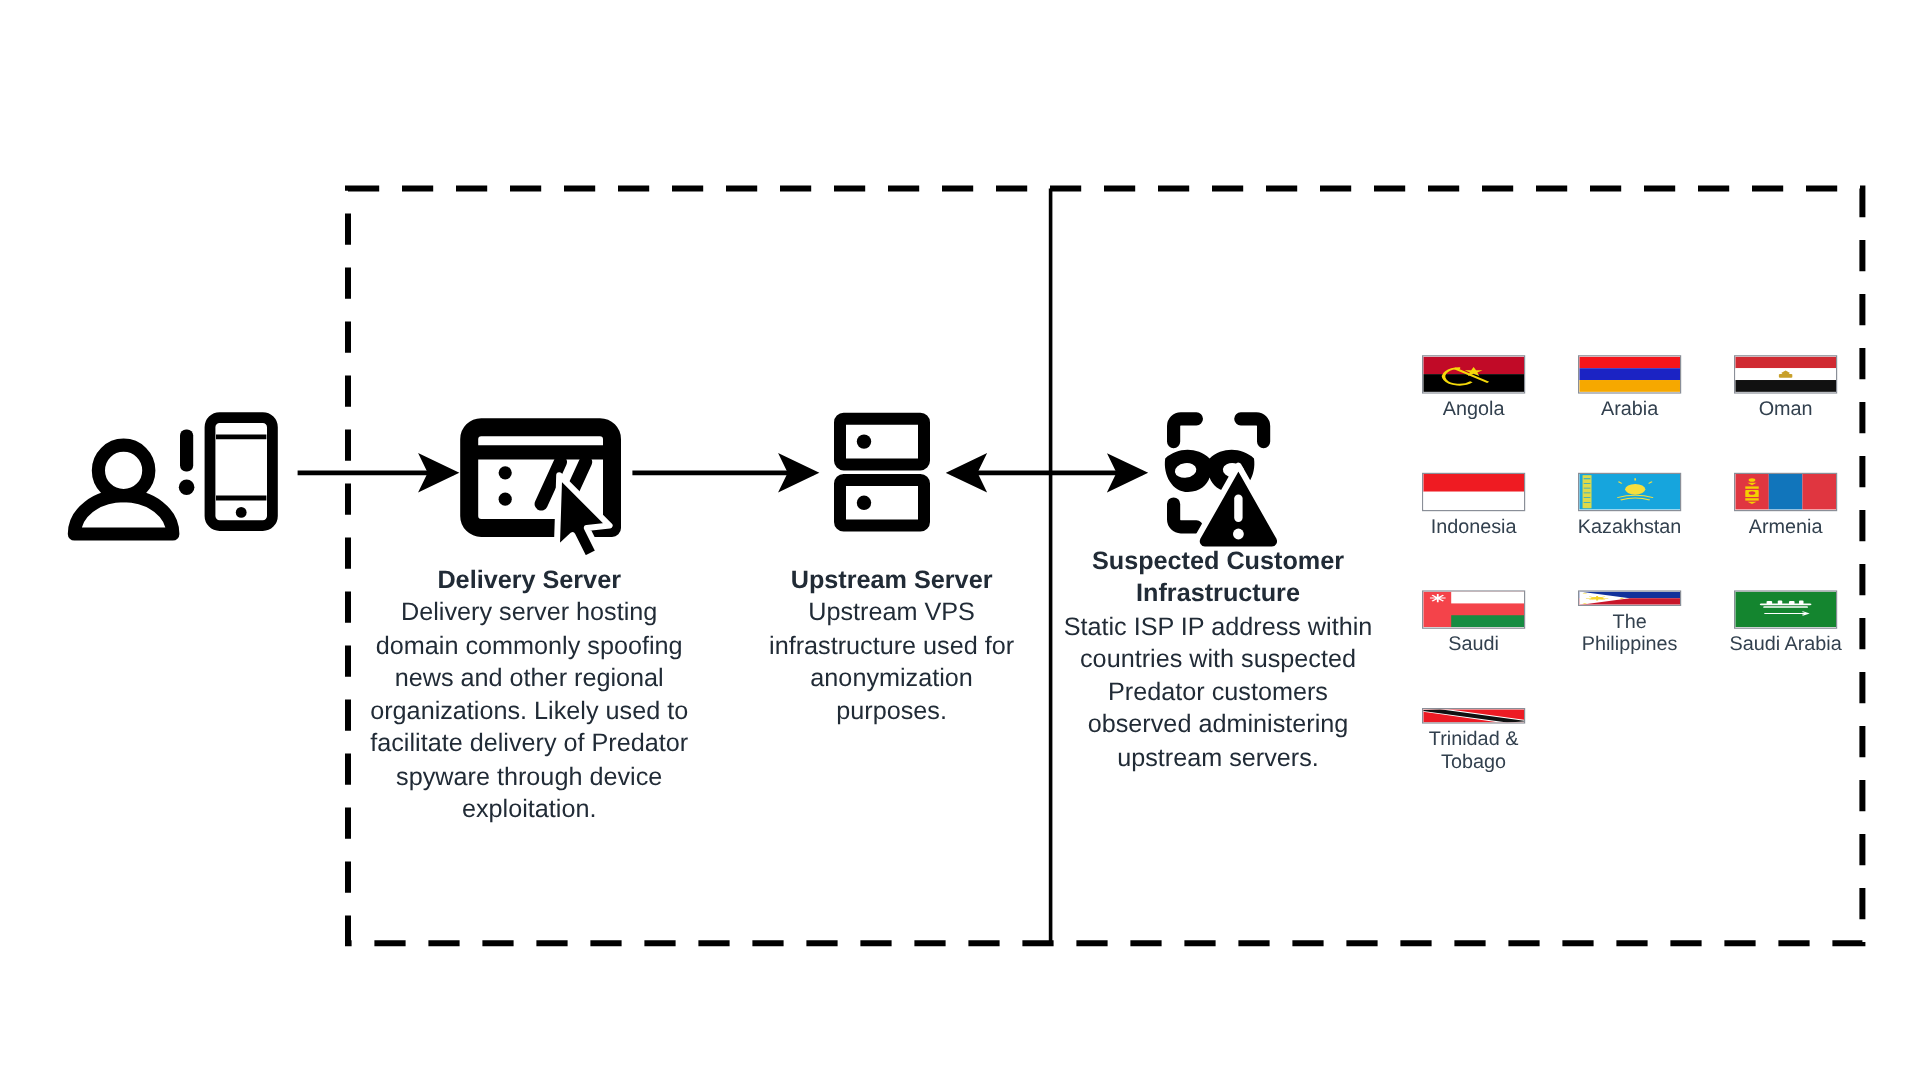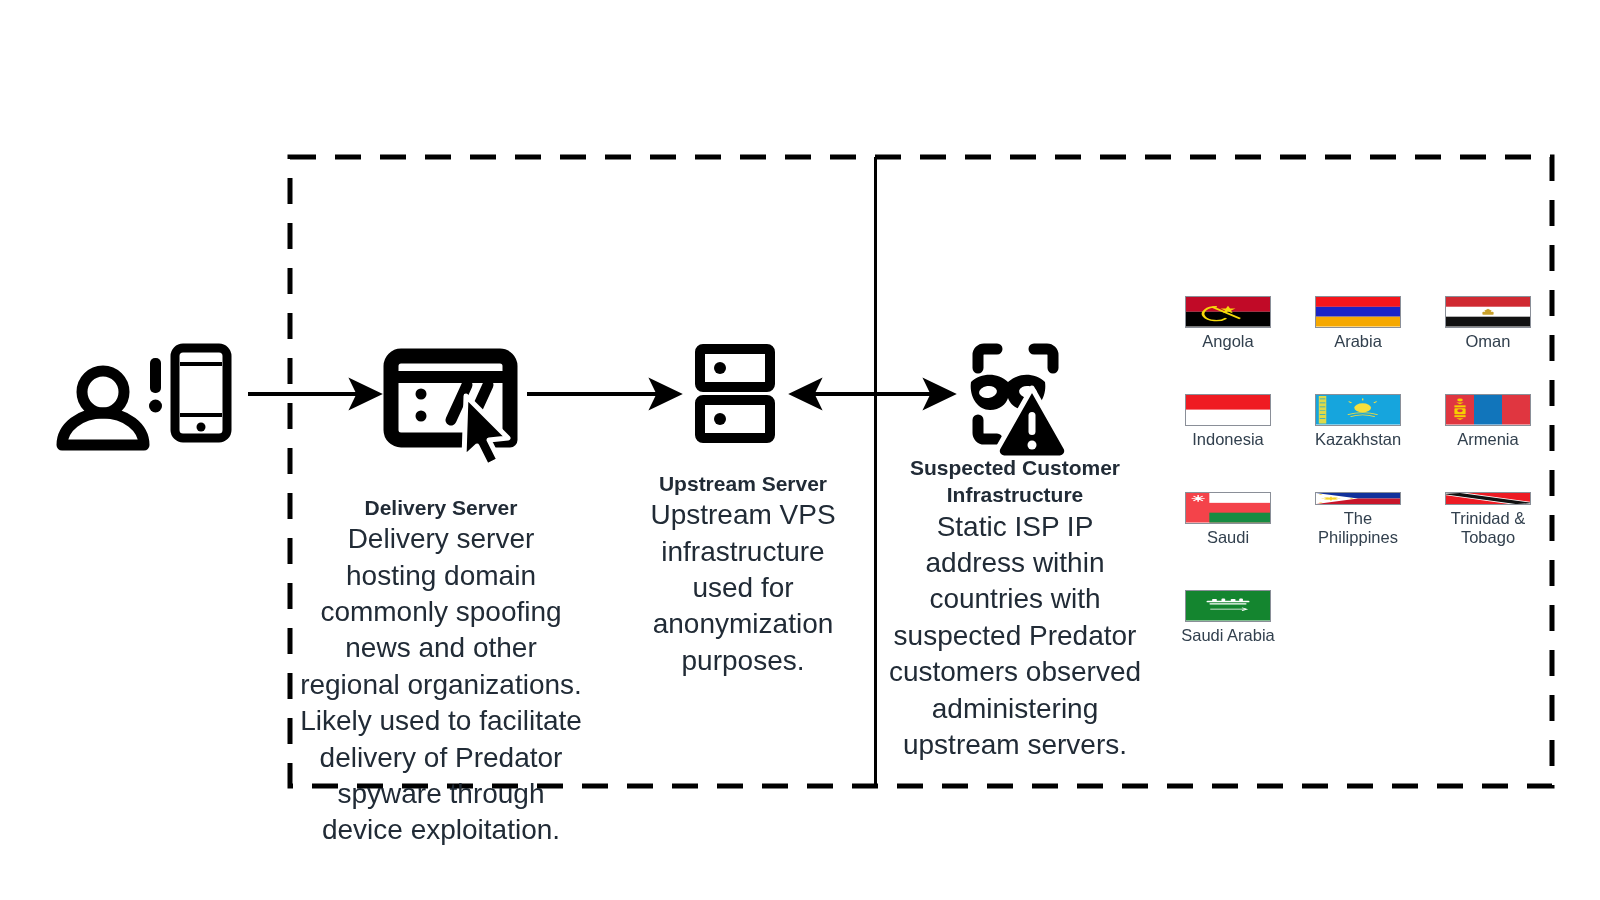--- a/index.html
+++ b/index.html
@@ -47,26 +47,26 @@
     color: #212b36;
   }
   .node-title {
     font-weight: bold;
     font-size: 21px;
     display: block;
     white-space: pre-line;
   }
   .node-desc {
     font-weight: normal;
-    font-size: 28px;
+    font-size: 21px;
     display: block;
     text-align: center;
   }
 
-  #txt-delivery { left: 300px;  top: 470px; width: 282px; margin-top: 24px; }
+  #txt-delivery { left: 300px;  top: 470px; width: 282px; }
   #txt-upstream { left: 628px;  top: 470px; width: 230px; }
   #txt-customer { left: 884px;  top: 454px; width: 262px; }
 
   
   .flag-grid {
     position: absolute;
     left: 1163px;
     top: 252px;
     width: 390px;
     display: grid;
@@ -330,47 +330,47 @@
           </g>
         </svg>
       </div>
       <div class="flag-label">The
 Philippines</div>
     </div>
 
     <div class="flag-cell">
       <div class="flag-img">
         <svg viewBox="0 0 90 60" preserveAspectRatio="none">
-          <rect x="0" y="0" width="90" height="60" fill="#ed1b24"></rect>
-          <path d="M0 0 L22 0 L90 48 L90 60 L68 60 L0 12 Z" fill="#ffffff"></path>
-          <path d="M0 4 L15 0 L90 52 L90 56 L75 60 L0 8 Z" fill="#111111"></path>
-        </svg>
-      </div>
-      <div class="flag-label">Trinidad &amp;
-Tobago</div>
-    </div>
-
-    <div class="flag-cell">
-      <div class="flag-img">
-        <svg viewBox="0 0 90 60" preserveAspectRatio="none">
           <rect x="0" y="0" width="90" height="60" fill="#14852f"></rect>
           <g fill="#ffffff">
             <rect x="22" y="20" width="46" height="3" rx="1.2"></rect>
             <rect x="25" y="25" width="40" height="2.4" rx="1"></rect>
             <rect x="28" y="16" width="5" height="5" rx="1"></rect>
             <rect x="38" y="15" width="4" height="6" rx="1"></rect>
             <rect x="48" y="16" width="5" height="5" rx="1"></rect>
             <rect x="57" y="15" width="4" height="6" rx="1"></rect>
           </g>
           <g stroke="#ffffff" stroke-width="1.6" fill="none">
             <line x1="26" y1="37" x2="64" y2="37"></line>
             <path d="M60 34 l5 3 -5 3"></path>
           </g>
         </svg>
       </div>
       <div class="flag-label">Saudi Arabia</div>
     </div>
 
+    <div class="flag-cell">
+      <div class="flag-img">
+        <svg viewBox="0 0 90 60" preserveAspectRatio="none">
+          <rect x="0" y="0" width="90" height="60" fill="#ed1b24"></rect>
+          <path d="M0 0 L22 0 L90 48 L90 60 L68 60 L0 12 Z" fill="#ffffff"></path>
+          <path d="M0 4 L15 0 L90 52 L90 56 L75 60 L0 8 Z" fill="#111111"></path>
+        </svg>
+      </div>
+      <div class="flag-label">Trinidad &amp;
+Tobago</div>
+    </div>
+
     <div class="flag-cell empty"></div>
 
   </div>
 
 </div>
 
 </body></html>

